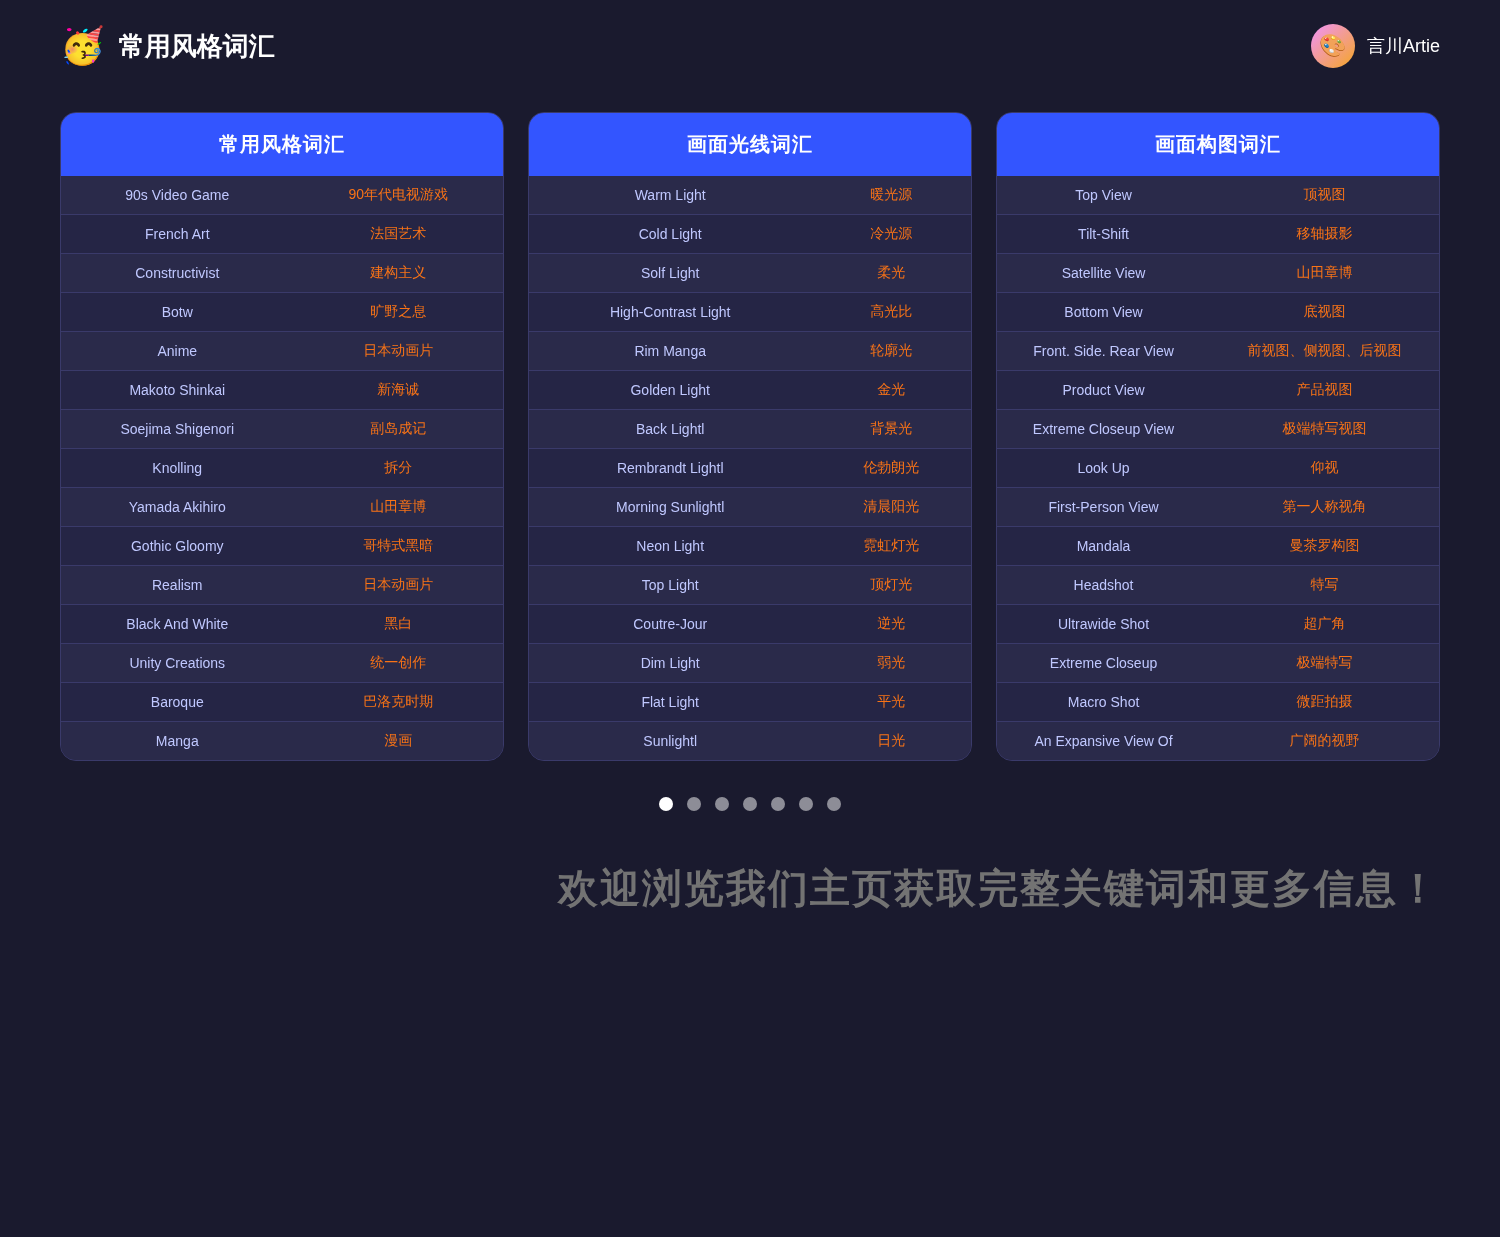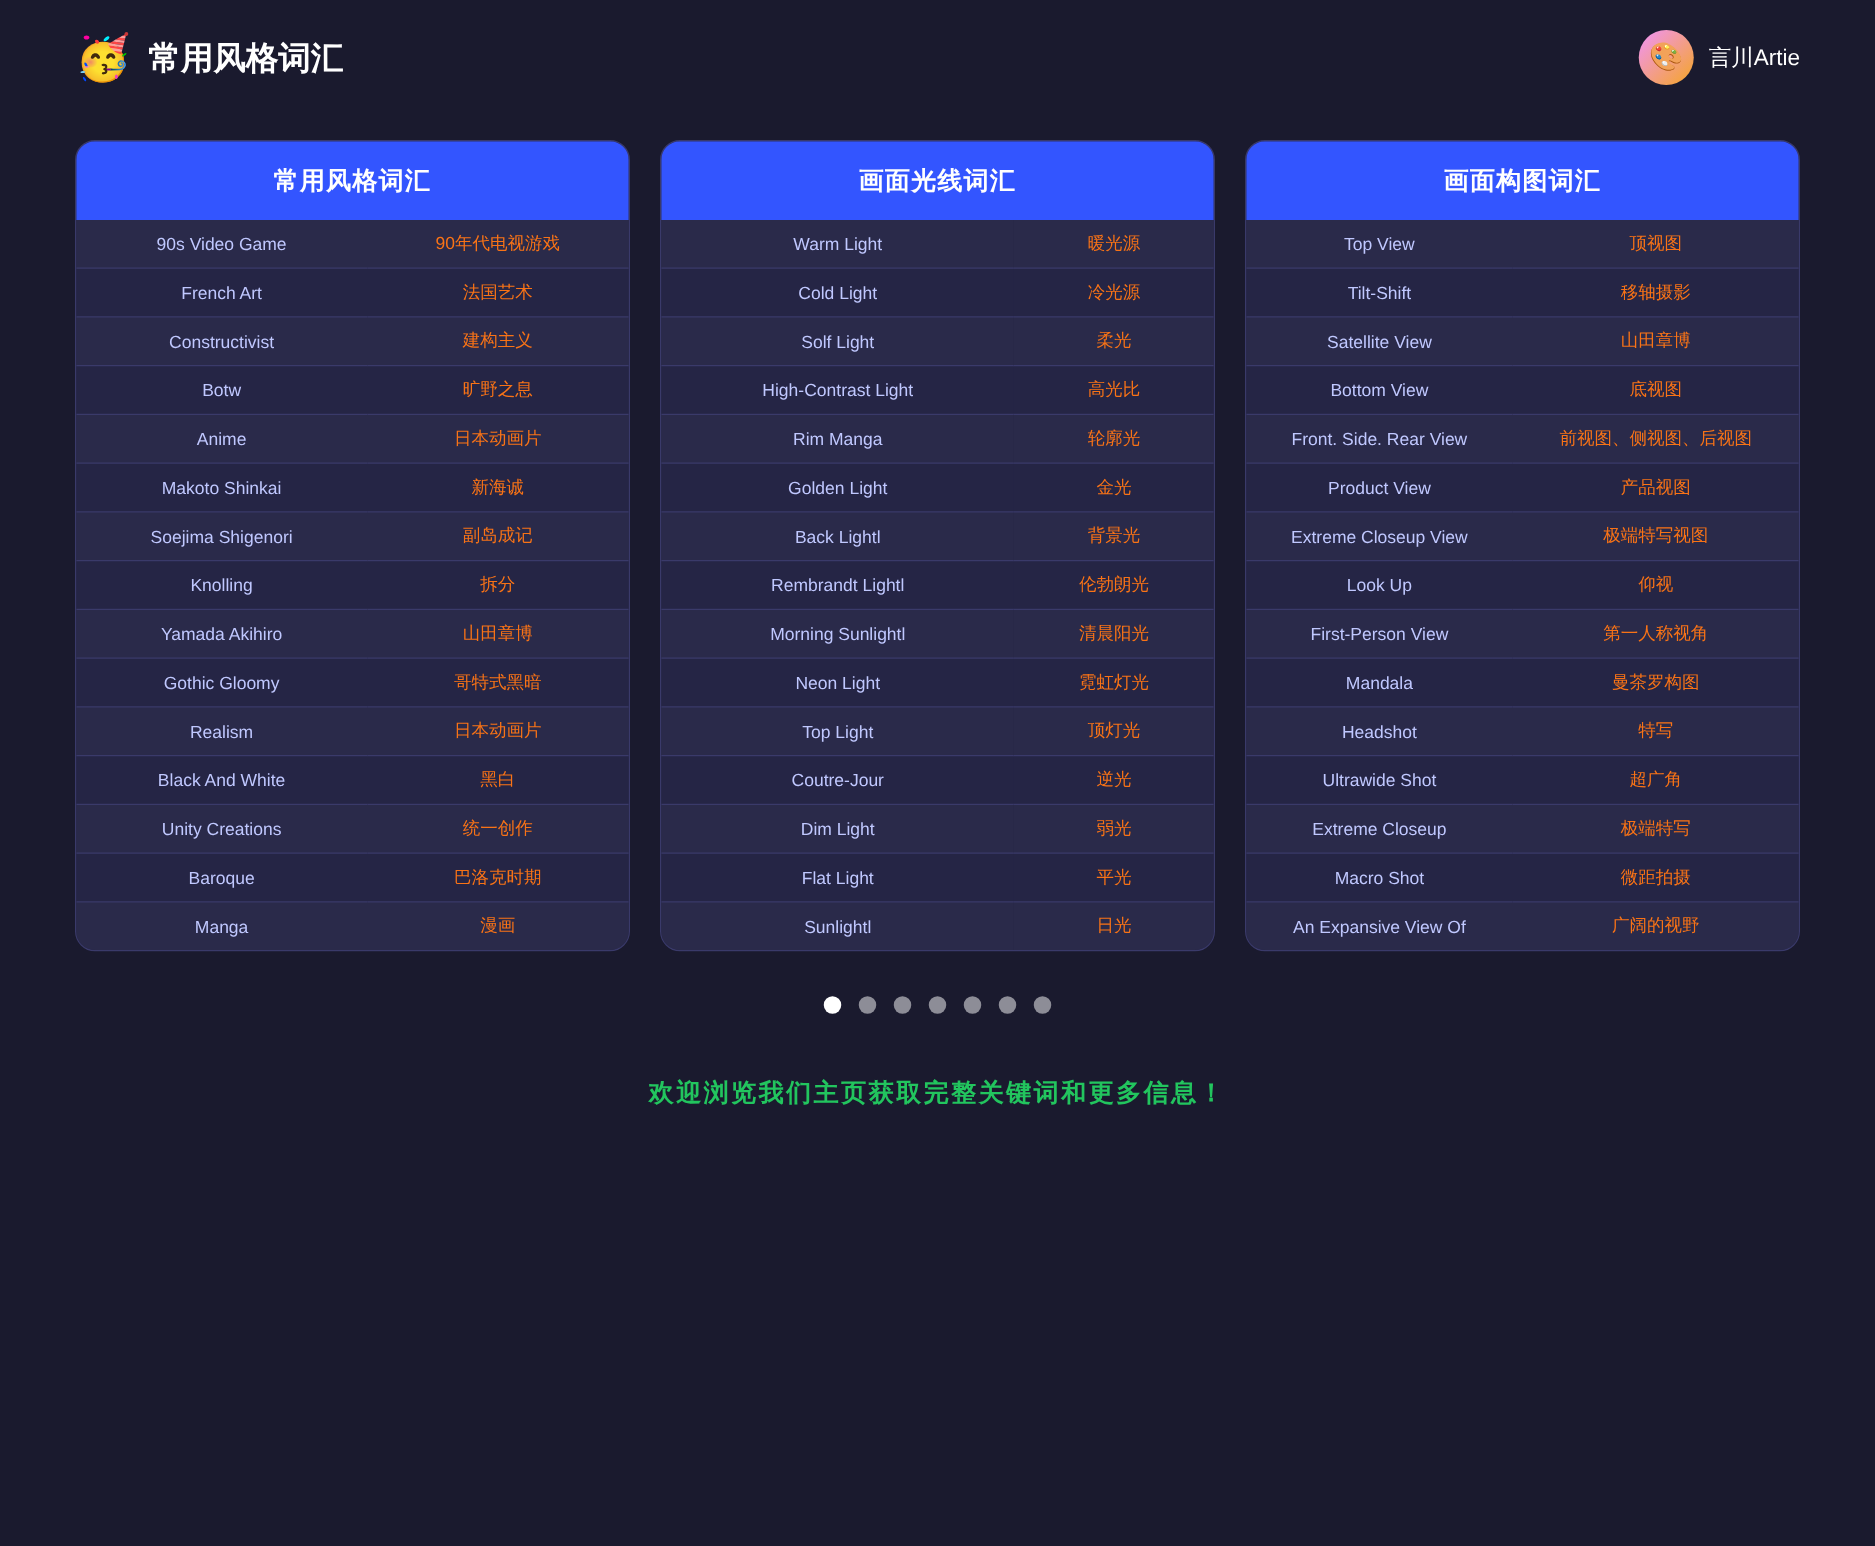--- a/index.html
+++ b/index.html
@@ -137,24 +137,24 @@
     .dot.active {
       background: #fff;
     }
 
     .dot:not(.active) {
       background: rgba(255,255,255,0.5);
     }
 
     
     .footer-text {
-      text-align: center;
-      font-size: 20px;
+      text-align: right;
+      font-size: 40px;
       font-weight: 800;
-      color: #22c55e;
+      color: #737373;
       padding: 20px 0 40px;
       letter-spacing: 2px;
     }
   </style>
 </head>
 <body>
 
 <header class="header">
   <div class="header-left">
     <span class="header-logo">🥳</span>

